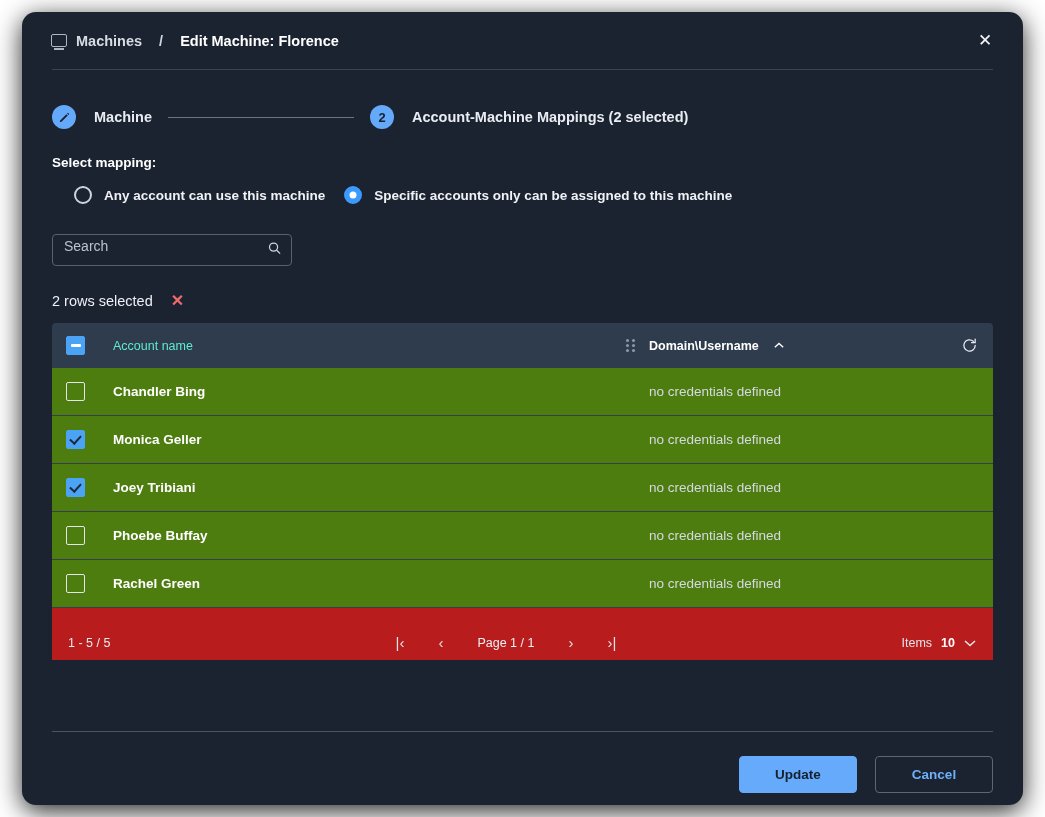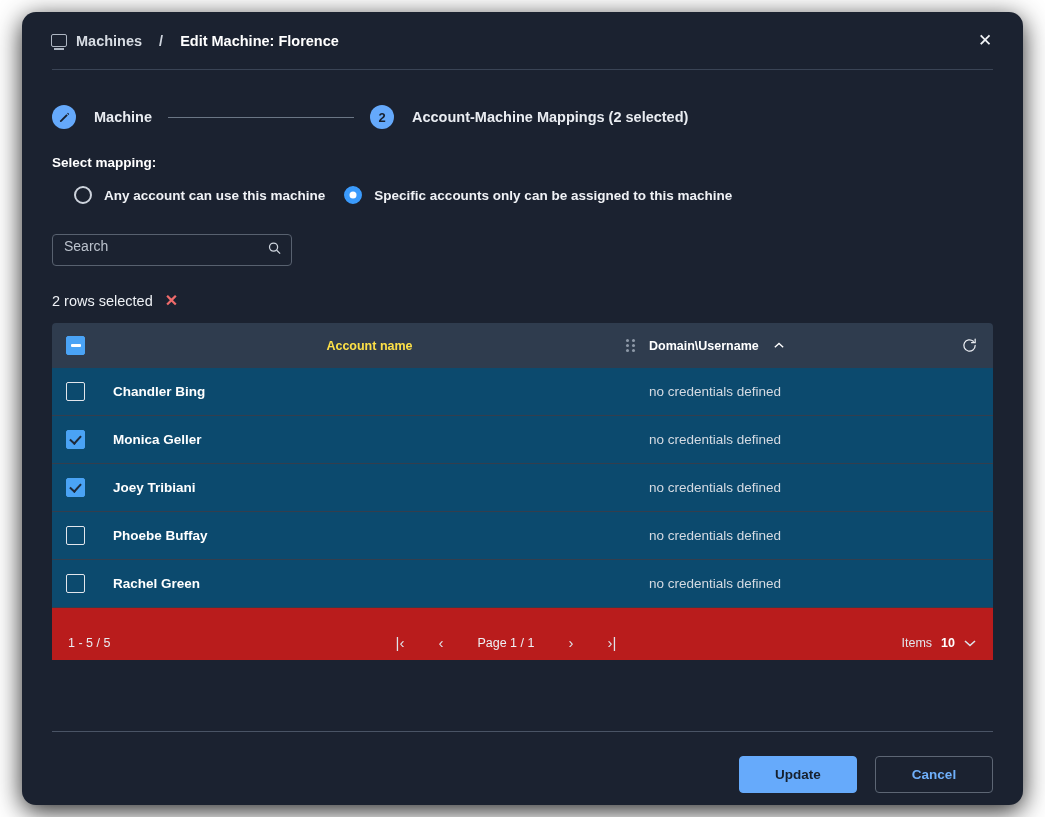--- a/index.html
+++ b/index.html
@@ -226,21 +226,21 @@
     top: 50%;
     transform: translateY(-50%);
     color: #cfd5de;
     pointer-events: none;
   }
 
   
   .selbar {
     display: flex;
     align-items: center;
-    gap: 12px;
+    gap: 18px;
     margin: 27px 0 0 30px;
   }
   .selbar-text {
     font-size: 14.5px;
     color: #eef1f5;
   }
   .clear-x {
     color: #ef6b6b;
     font-size: 16px;
     font-weight: bold;
@@ -259,24 +259,23 @@
     align-items: center;
     height: 45px;
     background: #2f3c4e;
     padding: 0 15px 0 14px;
     box-sizing: border-box;
   }
   .th-check { width: 47px; flex: 0 0 auto; display: flex; align-items: center; }
   .th-name {
     flex: 0 0 513px;
     font-size: 12.5px;
-    font-weight: bold;
-    color: #fde047;
-    cursor: pointer;
-    text-align: center;
+    font-weight: normal;
+    color: #5eead4;
+    cursor: pointer;
   }
   .grip {
     width: 9px;
     height: 14px;
     flex: 0 0 auto;
     margin-right: 14px;
     display: grid;
     grid-template-columns: repeat(2, 3px);
     grid-template-rows: repeat(3, 3px);
     gap: 2px 3px;
@@ -342,21 +341,21 @@
     transform: rotate(42deg);
   }
 
   .trow {
     display: flex;
     align-items: center;
     height: 48px;
     padding: 0 15px 0 14px;
     box-sizing: border-box;
     border-bottom: 1px solid #343e4d;
-    background: #0c4a6e;
+    background: #4d7c0f;
   }
   .td-check { width: 47px; flex: 0 0 auto; display: flex; align-items: center; }
   .td-name {
     flex: 0 0 513px;
     font-size: 13.5px;
     font-weight: bold;
     color: #ffffff;
   }
   .td-domain {
     flex: 1 1 auto;

